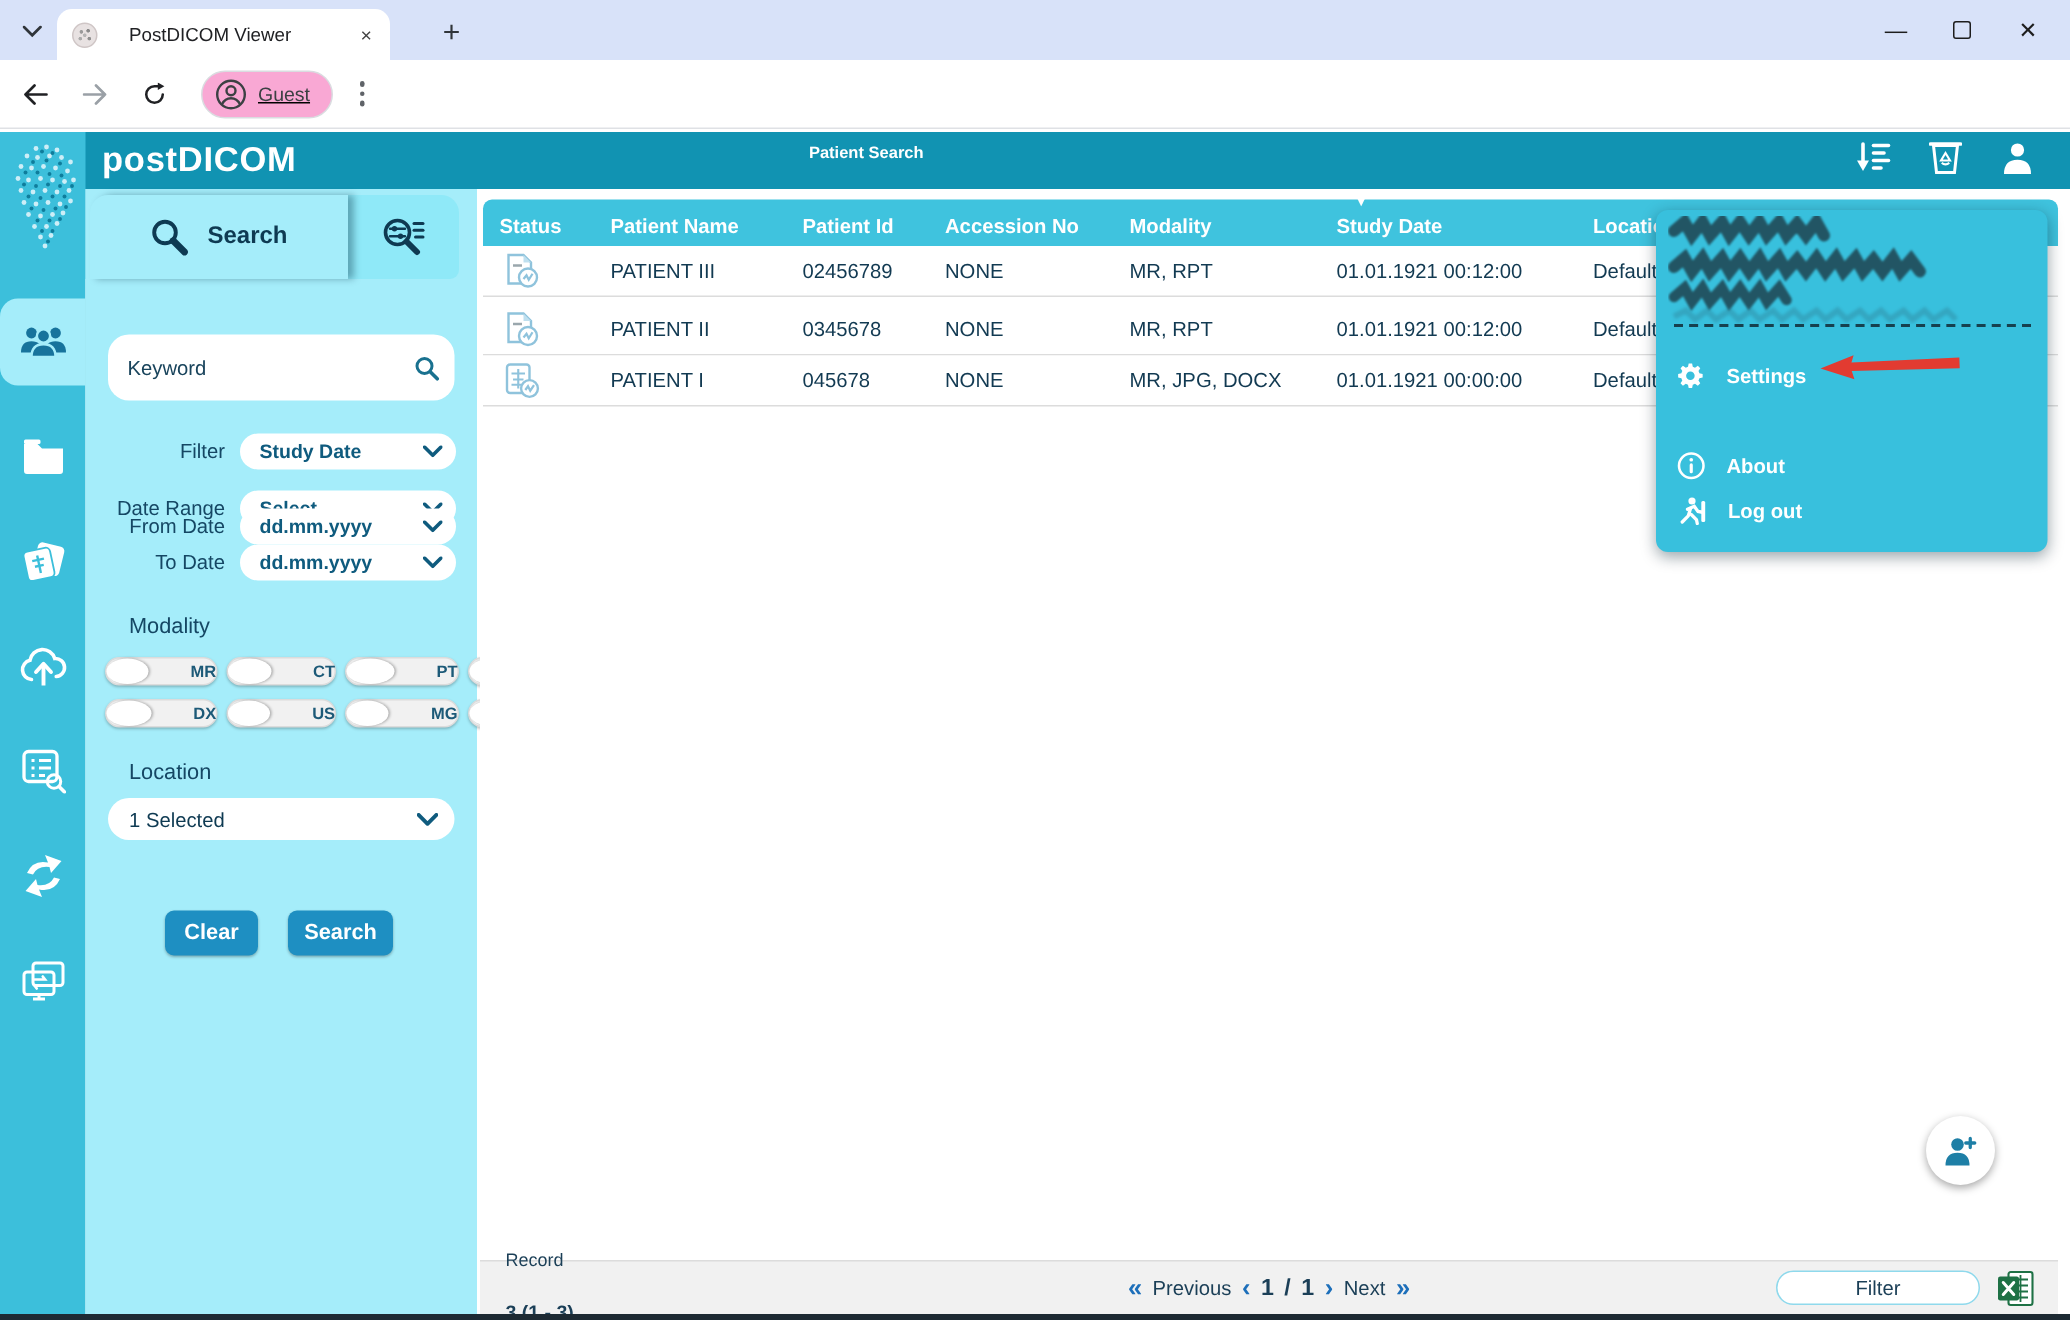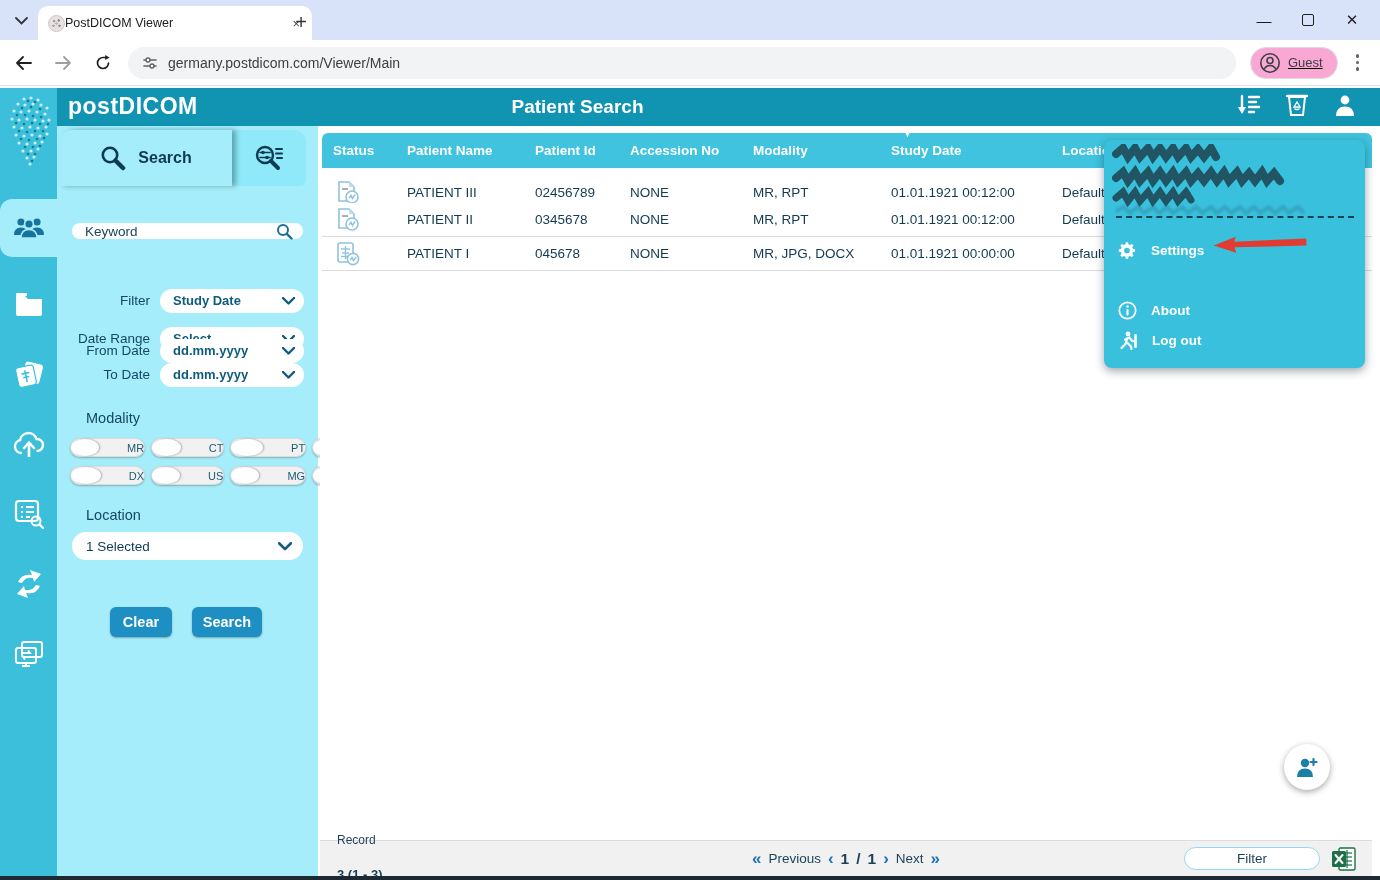--- a/index.html
+++ b/index.html
@@ -3,21 +3,21 @@
 <meta charset="utf-8">
 <style>
   * { margin:0; padding:0; box-sizing:border-box; }
   html,body { width:1380px; height:880px; overflow:hidden; }
   body { font-family:"Liberation Sans","DejaVu Sans",sans-serif; background:#fff; position:relative; }
   .abs { position:absolute; }
 
   
   .chrome-strip { left:0; top:0; width:1380px; height:40px; background:#d8e2f9; }
   .tab-search-btn { left:8px; top:9px; width:26px; height:24px; border-radius:8px; display:flex; align-items:center; justify-content:center; cursor:pointer; }
-  .browser-tab { left:38px; top:6px; width:274px; height:34px; background:#fff; border-radius:10px 10px 0 0; display:flex; align-items:center; padding:0 10px; gap:0; }
+  .browser-tab { left:38px; top:6px; width:222px; height:34px; background:#fff; border-radius:10px 10px 0 0; display:flex; align-items:center; padding:0 10px; gap:21px; }
   .favicon { width:17px; height:17px; border-radius:50%; background:
       radial-gradient(circle at 35% 35%, #9a9a9a 1px, transparent 1.4px),
       radial-gradient(circle at 65% 30%, #8a8a8a 1px, transparent 1.4px),
       radial-gradient(circle at 30% 65%, #aaa 1px, transparent 1.4px),
       radial-gradient(circle at 70% 65%, #909090 1px, transparent 1.4px),
       radial-gradient(circle at 50% 50%, #b5b5b5 1px, transparent 1.4px),
       #e8e2e2; border:1px solid #cfc6c6; }
   .tab-title { font-size:12.5px; color:#202124; flex:1; white-space:nowrap; overflow:hidden; }
   .tab-close { font-size:13px; color:#444; cursor:pointer; padding:0 2px; }
   .new-tab { left:288px; top:10px; font-size:20px; color:#30353a; cursor:pointer; width:26px; height:26px; text-align:center; line-height:25px; border-radius:50%; }
@@ -30,48 +30,48 @@
   .url-pill { margin-left:8px; width:1108px; height:32px; background:#f1f3f4; border-radius:16px; display:flex; align-items:center; padding:0 14px; gap:10px; }
   .url-text { font-size:14px; color:#3c4043; }
   .guest-chip { margin-left:14px; height:32px; border:1px solid #dadce0; border-radius:16px; display:flex; align-items:center; gap:7px; padding:0 14px 0 8px; cursor:pointer; background:#f9a8d4;text-decoration:underline; }
   .guest-label { font-size:13px; color:#3c4043; }
   .kebab { margin-left:12px; display:flex; flex-direction:column; gap:3px; cursor:pointer; padding:6px; }
   .kebab i { width:3.5px; height:3.5px; border-radius:50%; background:#5f6368; }
 
   
   .app-header { left:0; top:88px; width:1380px; height:38px; background:#1193b2; }
   .logo { left:68px; top:93px; font-size:23px; font-weight:bold; color:#fff; letter-spacing:.5px; }
-  .page-title { left:0; top:96px; width:1155px; text-align:center; font-size:19px; font-weight:bold; color:#fff; }
+  .page-title { left:0; top:96px; width:1155px; text-align:center; font-size:11px; font-weight:bold; color:#fff; }
   .hdr-icons { right:22px; top:92px; display:flex; gap:22px; }
   .hdr-icons .hicon { width:26px; height:26px; cursor:pointer; display:flex; align-items:center; justify-content:center; }
 
   
   .sidebar { left:0; top:88px; width:57px; height:792px; background:#3cbfdb; }
   .brain { left:4px; top:93px; width:50px; height:74px; }
   .side-item { left:0; width:57px; height:52px; display:flex; align-items:center; justify-content:center; cursor:pointer; }
   .side-item.active { background:#a5edfa; border-radius:12px 0 0 12px; height:58px; }
 
   
   .panel { left:57px; top:126px; width:261px; height:754px; background:#a5edfa; }
   .tabs-bg { left:57px; top:126px; width:261px; height:60px; background:#3cbfdb; }
   .tab1 { left:60px; top:130px; width:172px; height:56px; background:#a5edfa; border-radius:12px 0 0 0; box-shadow:4px 0 5px rgba(0,40,60,.35); display:flex; align-items:center; justify-content:center; gap:12px; cursor:pointer; z-index:2; }
   .tab1-label { font-size:16px; font-weight:bold; color:#0e3a52; }
   .tab2 { left:232px; top:130px; width:74px; height:56px; background:#8fe9f8; border-radius:0 12px 6px 0; display:flex; align-items:center; justify-content:center; cursor:pointer; }
-  .keyword-wrap { left:72px; top:223px; width:231px; height:16px; background:#fff; border-radius:14px; display:flex; align-items:center; padding:0 10px 0 13px; }
+  .keyword-wrap { left:72px; top:223px; width:231px; height:44px; background:#fff; border-radius:14px; display:flex; align-items:center; padding:0 10px 0 13px; }
   .keyword-wrap input { border:0; outline:0; flex:1; font-size:13.5px; color:#0e3a52; background:transparent; font-family:inherit; }
   .keyword-wrap input::placeholder { color:#19445c; opacity:1; }
   .filter-row { left:62px; width:242px; height:25px; display:flex; align-items:center; }
   .filter-label { width:98px; text-align:right; font-size:13.5px; color:#154764; padding-right:10px; }
   .filter-select { flex:1; height:24px; background:#fff; border-radius:12px; display:flex; align-items:center; justify-content:space-between; padding:0 9px 0 13px; cursor:pointer; }
   .filter-select span { font-size:13px; font-weight:bold; color:#0f5b7e; }
   .group-label { font-size:14.5px; color:#154764; }
   .mod-grid { left:70px; top:438px; width:238px; display:grid; grid-template-columns:repeat(4,1fr); gap:9px 6px; }
   .mod-pill { height:19px; background:#f1f1f1; border:1px solid #dcdcdc; border-radius:10px; box-shadow:0 1px 2px rgba(0,0,0,.25); display:flex; align-items:center; cursor:pointer; }
   .mod-knob { width:17px; height:17px; border-radius:50%; background:#fff; box-shadow:1px 0 2px rgba(0,0,0,.3); }
-  .mod-pill span { flex:1; text-align:left; font-size:11px; font-weight:normal; color:#1d5a78;padding-left:28px; }
+  .mod-pill span { flex:1; text-align:left; font-size:11px; font-weight:bold; color:#1d5a78;padding-left:28px; }
   .loc-select { left:72px; top:532px; width:231px; height:28px; background:#fff; border-radius:14px; display:flex; align-items:center; justify-content:space-between; padding:0 11px 0 14px; cursor:pointer; }
   .loc-select span { font-size:13.5px; color:#0e3a52; }
   .btn { height:30px; background:#1e8fc2; color:#fff; border:none; border-radius:6px; font-size:14.5px; font-weight:bold; font-family:inherit; cursor:pointer; box-shadow:0 1px 2px rgba(0,0,0,.3); }
 
   
   .content { left:320px; top:126px; width:1052px; height:714px; background:#fff; }
   .tgrid { display:grid; grid-template-columns:74px 128px 95px 123px 138px 171px 1fr; }
   .thead { left:322px; top:133px; width:1050px; height:35px; background:#3fc3de; border-radius:6px 6px 0 0; align-items:center; }
   .th { color:#fff; font-size:13.5px; font-weight:bold; padding-left:11px; position:relative; }
   .sort-tri { position:absolute; top:-14px; left:23px; font-size:9px; color:#fff; }
@@ -136,31 +136,20 @@
   <div class="nav-btn">
     <svg width="17" height="14" viewBox="0 0 17 14">
         <path d="M9 1 L15 7 L9 13 M15 7 H1" fill="none" stroke="#9aa0a6" stroke-width="1.8" stroke-linecap="round" stroke-linejoin="round"></path>
       </svg>
   </div>
   <div class="nav-btn">
     <svg width="16" height="16" viewBox="0 0 16 16">
         <path d="M13.5 8 A5.5 5.5 0 1 1 8 2.5 H11" fill="none" stroke="#202124" stroke-width="1.7" stroke-linecap="round"></path>
         <polygon points="10.2,0 14.6,2.5 10.2,5" fill="#202124"></polygon>
       </svg>
-  </div>
-  <div class="url-pill">
-    <svg width="16" height="16" viewBox="0 0 16 16">
-        <g stroke="#5f6368" stroke-width="1.6" stroke-linecap="round">
-          <line x1="2" y1="5" x2="14" y2="5"></line>
-          <line x1="2" y1="11" x2="14" y2="11"></line>
-        </g>
-        <circle cx="6" cy="5" r="2" fill="#fff" stroke="#5f6368" stroke-width="1.4"></circle>
-        <circle cx="10" cy="11" r="2" fill="#fff" stroke="#5f6368" stroke-width="1.4"></circle>
-      </svg>
-    <span class="url-text">germany.postdicom.com/Viewer/Main</span>
   </div>
   <div class="guest-chip">
     <svg width="22" height="22" viewBox="0 0 22 22">
         <circle cx="11" cy="11" r="9.2" fill="none" stroke="#3c4043" stroke-width="1.6"></circle>
         <circle cx="11" cy="8.5" r="3" fill="none" stroke="#3c4043" stroke-width="1.6"></circle>
         <path d="M5 17.5 Q7 13.5 11 13.5 Q15 13.5 17 17.5" fill="none" stroke="#3c4043" stroke-width="1.6"></path>
       </svg>
     <span class="guest-label">Guest</span>
   </div>
   <div class="kebab">
@@ -470,21 +459,21 @@
 <div class="abs thead tgrid">
   <div class="th">Status</div>
   <div class="th">Patient Name</div>
   <div class="th">Patient Id</div>
   <div class="th">Accession No</div>
   <div class="th">Modality</div>
   <div class="th"><span class="sort-tri">▼</span><span>Study Date</span></div>
   <div class="th">Location</div>
 </div>
 
-<div class="abs t-row tgrid" style="top:176px;">
+<div class="abs t-row tgrid" style="top:164px;">
   <div class="status-cell">
     <svg width="26" height="26" viewBox="0 0 26 26">
         <path d="M4 2 h10 l5 5 v14 h-15 z" fill="#fff" stroke="#8fc3dc" stroke-width="1.6"></path>
         <path d="M14 2 l5 5 h-5 z" fill="#bfe0ef"></path>
         <line x1="7" y1="9" x2="13" y2="9" stroke="#9aa7ad" stroke-width="1.8"></line>
         <circle cx="17" cy="17" r="6" fill="#fff" stroke="#8fc3dc" stroke-width="1.6"></circle>
         <polyline points="14,18 16,15.5 17.5,18.5 20,14.5" fill="none" stroke="#8fc3dc" stroke-width="1.5"></polyline>
       </svg>
   </div>
   <div class="td">PATIENT III</div>

